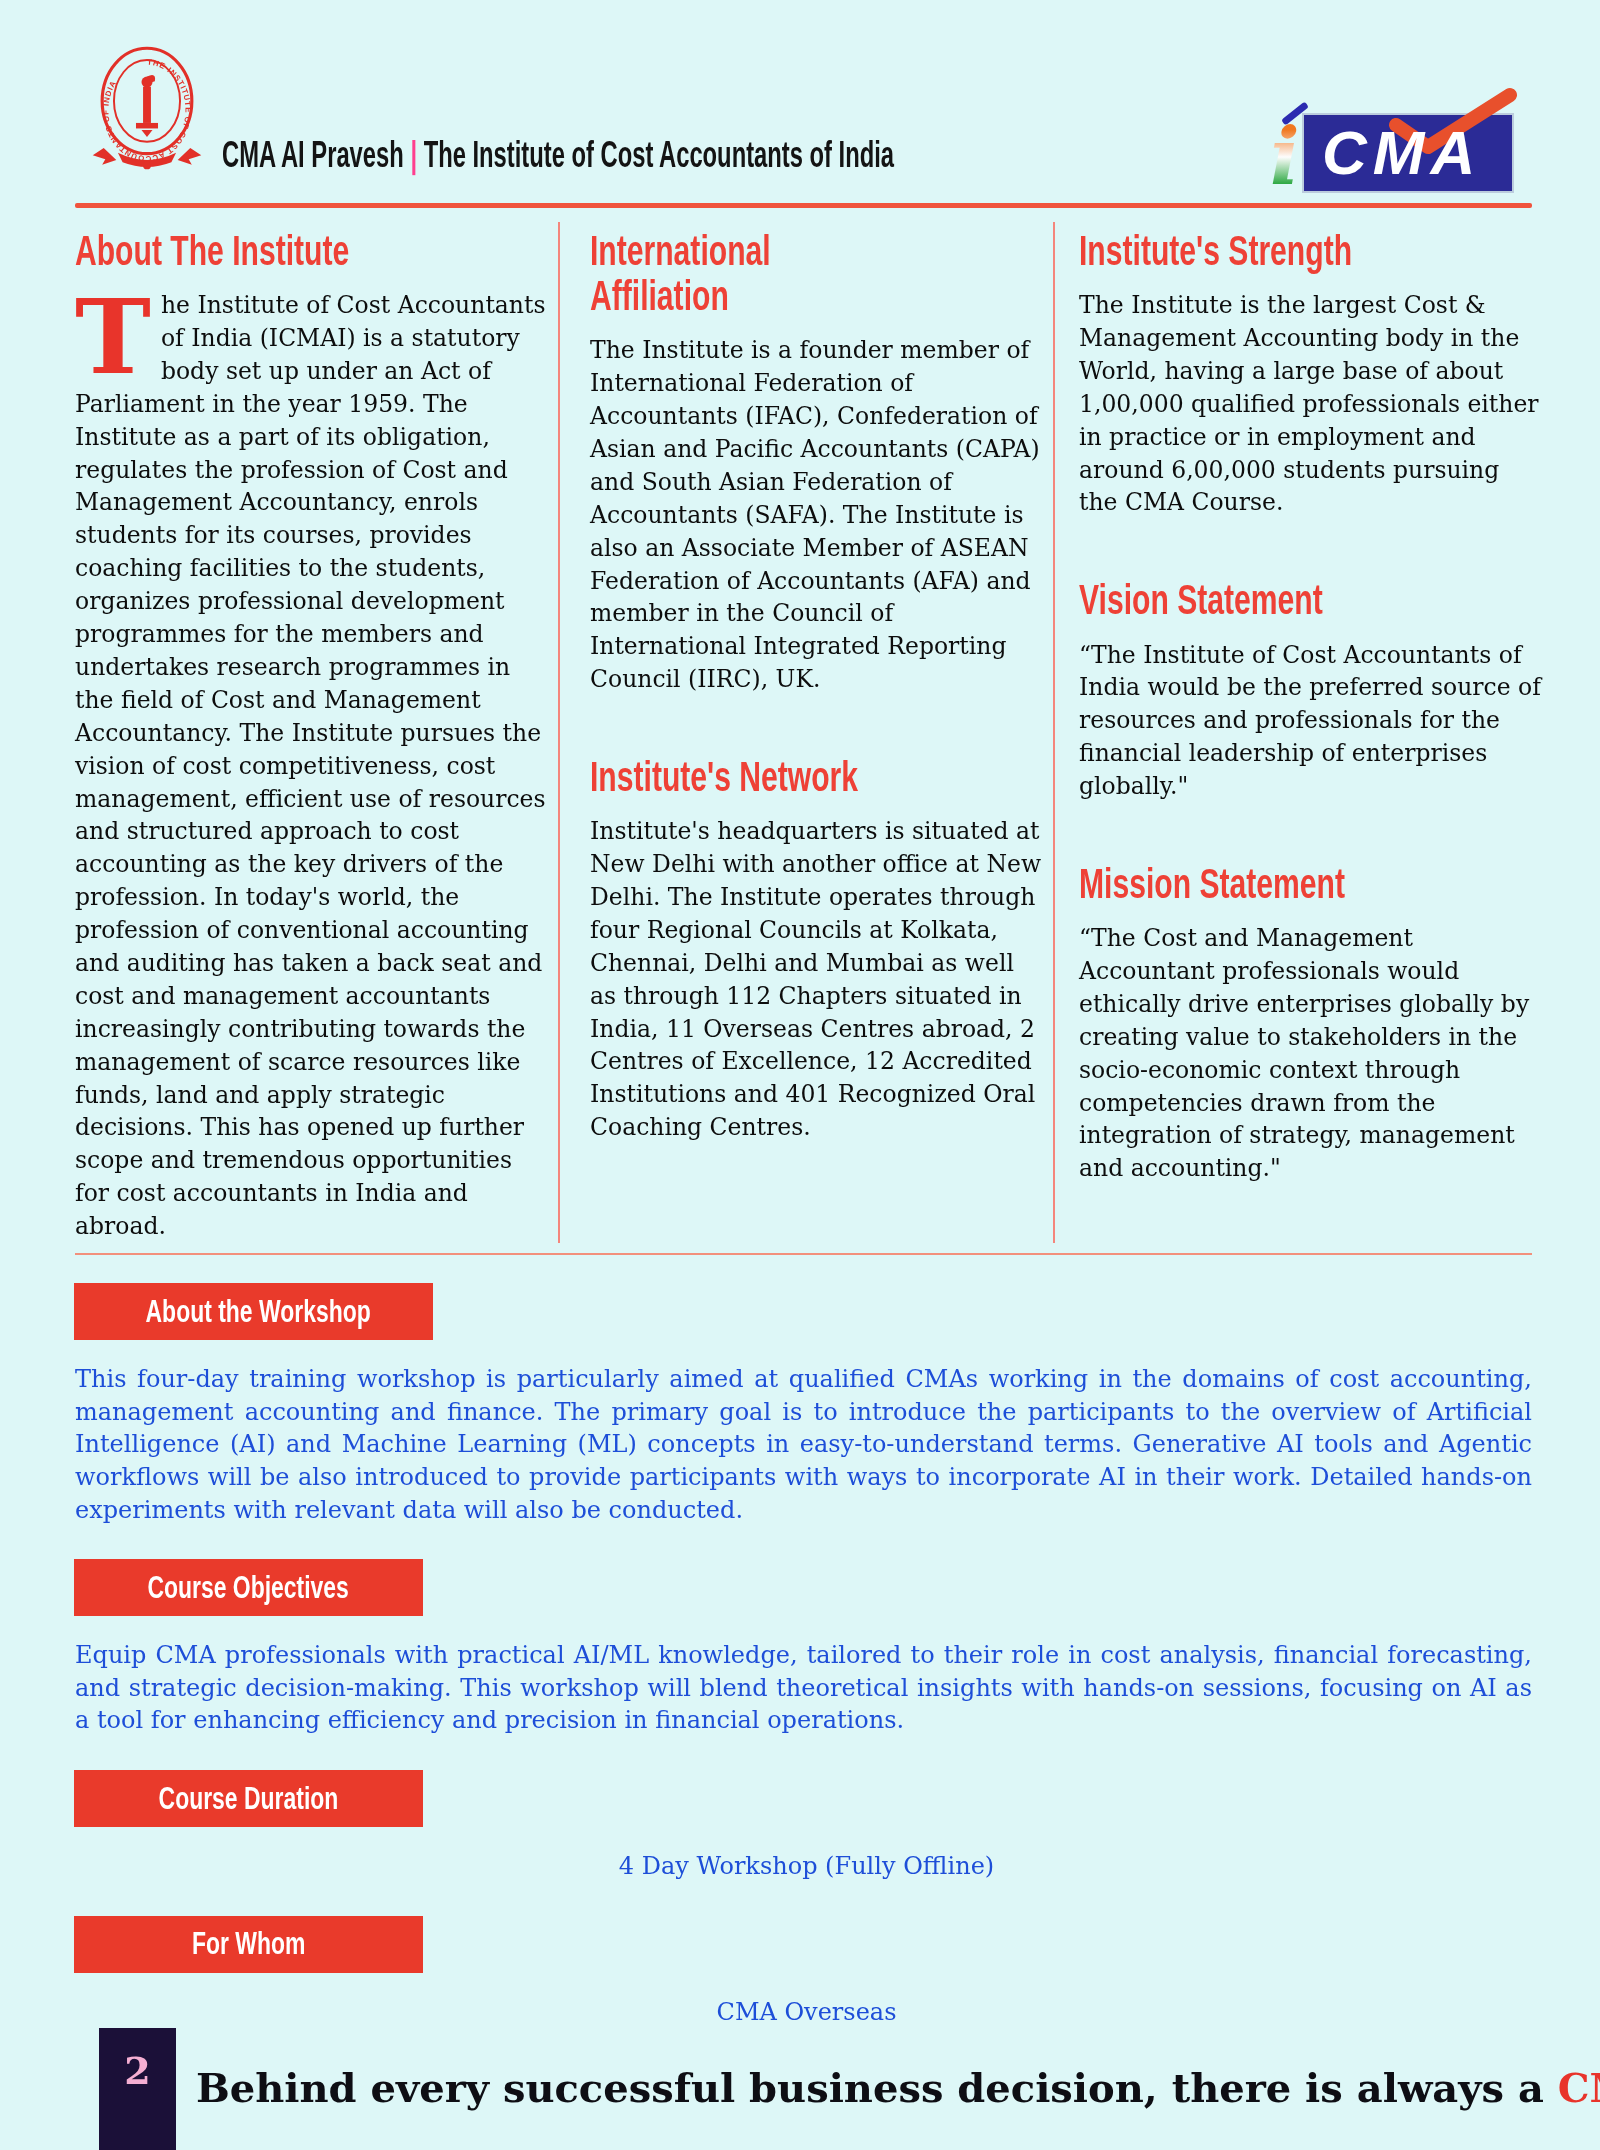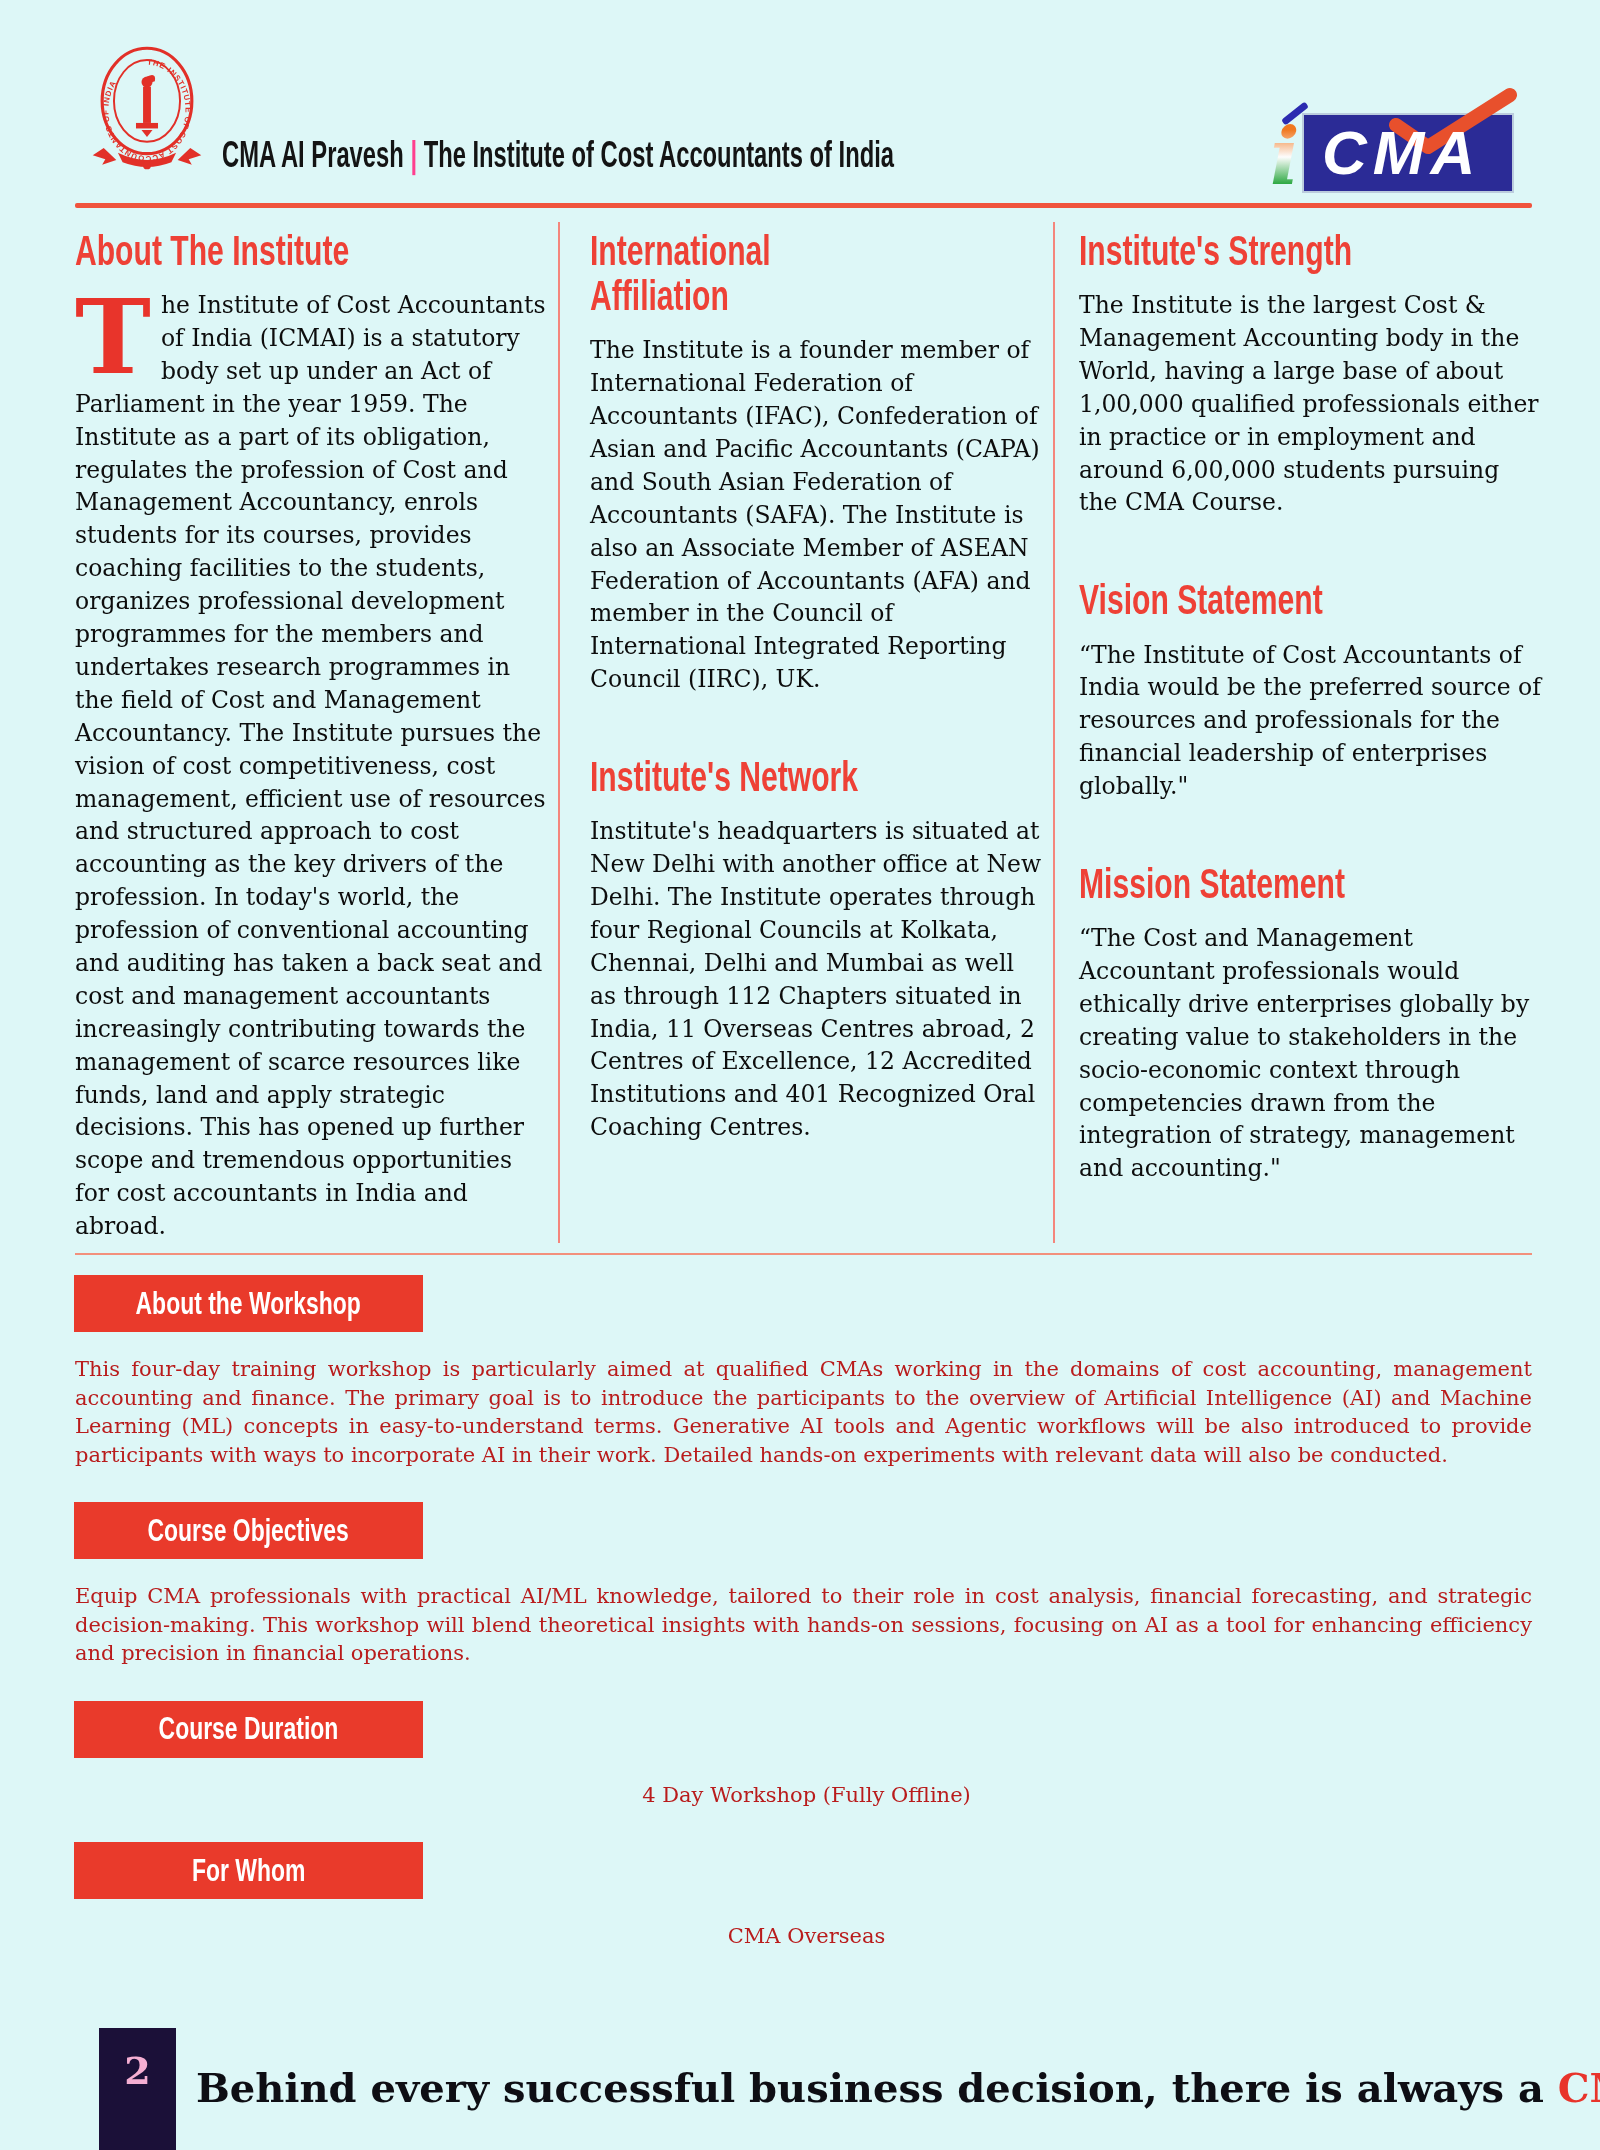--- a/index.html
+++ b/index.html
@@ -31,23 +31,23 @@
   .col3{flex:0 0 488px;margin-left:9px;border-left:2px solid #f4867c;padding-left:24px;}
   .sec-head{font-size:43px;color:#ee4136;line-height:1.05;margin:6px 0 16px 0;}
   .sec-head.gap{margin-top:58px;}
   .col p{font-size:23.5px;line-height:1.4;margin:0;color:#0d0d0d;}
   .dropcap{float:left;font-family:"DejaVu Serif",serif;font-weight:700;font-size:102px;line-height:.8;color:#e8342b;margin:8px 10px 0 0;}
 
   
   .mid-rule{position:absolute;left:75px;right:68px;top:1253px;height:2px;background:#f2907c;}
   .lower{position:absolute;left:75px;top:1268px;width:1457px;}
   .banner{width:347px;height:55px;background:#e93a2b;display:flex;align-items:center;justify-content:center;margin:34px 0 24px 0;box-shadow:0 0 0 1px #e93a2b;}
-  .banner:first-child{margin-top:8px;}
+  .banner:first-child{margin-top:16px;padding-left:10px;}
   .banner span{transform:scaleX(.74);font-family:"Liberation Sans",sans-serif;font-weight:700;font-size:31px;color:#fff;white-space:nowrap;}
-  .lower p{font-size:21px;line-height:1.36;text-align:justify;margin:0 0 8px 0;color:#b91c1c;}
+  .lower p{font-size:24px;line-height:1.36;text-align:justify;margin:0 0 8px 0;color:#1d4ed8;}
   .lower p.plain{text-align:center;padding-left:6px;}
 
   
   .footer{position:absolute;left:0;bottom:0;width:1600px;height:122px;}
   .pagebox{position:absolute;left:99px;top:0;width:77px;height:122px;background:#1b1038;}
   .pagenum{position:absolute;left:0;top:20px;width:100%;text-align:center;font-family:"DejaVu Serif",serif;font-weight:700;font-size:38px;color:#f5aed2;}
   .tagline{position:absolute;left:196px;top:36px;font-family:"DejaVu Serif",serif;font-weight:700;font-size:40px;color:#0e0e14;white-space:nowrap;}
   .tagline .hl{color:#e8342b;}
 </style>
 </head>

